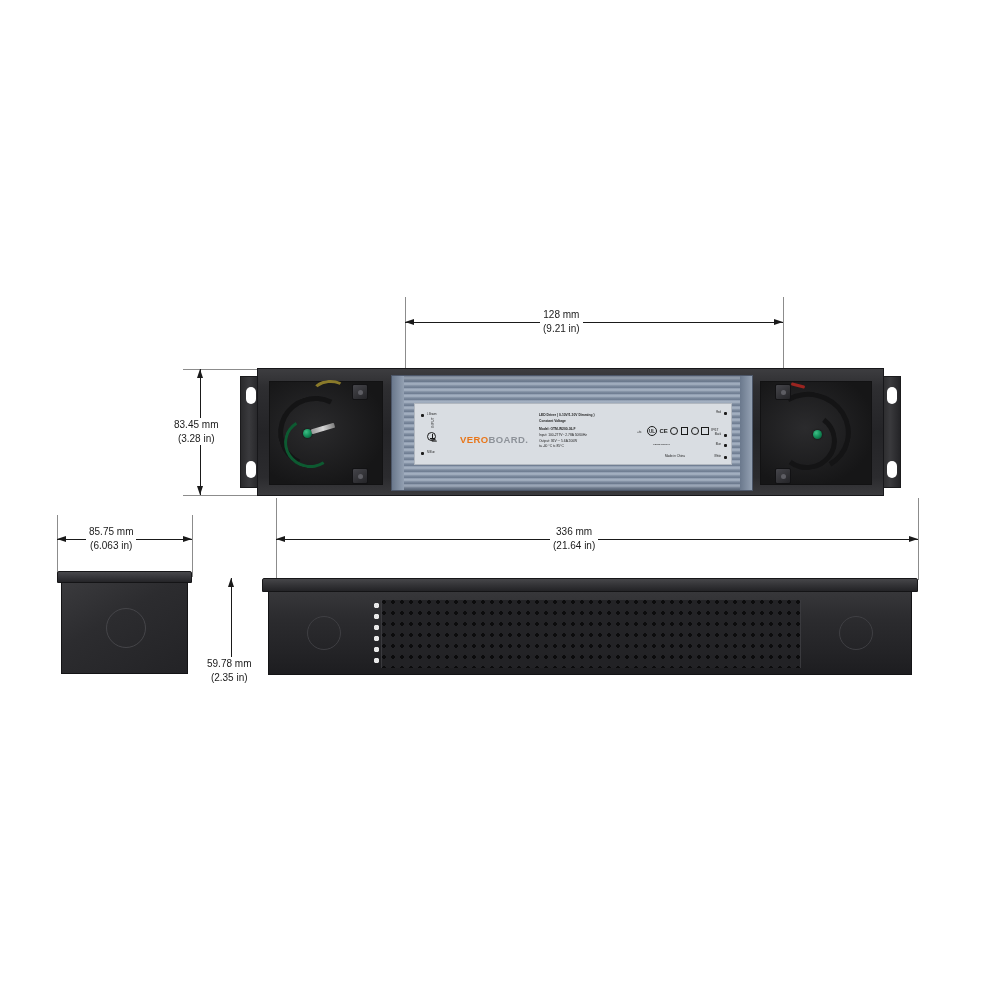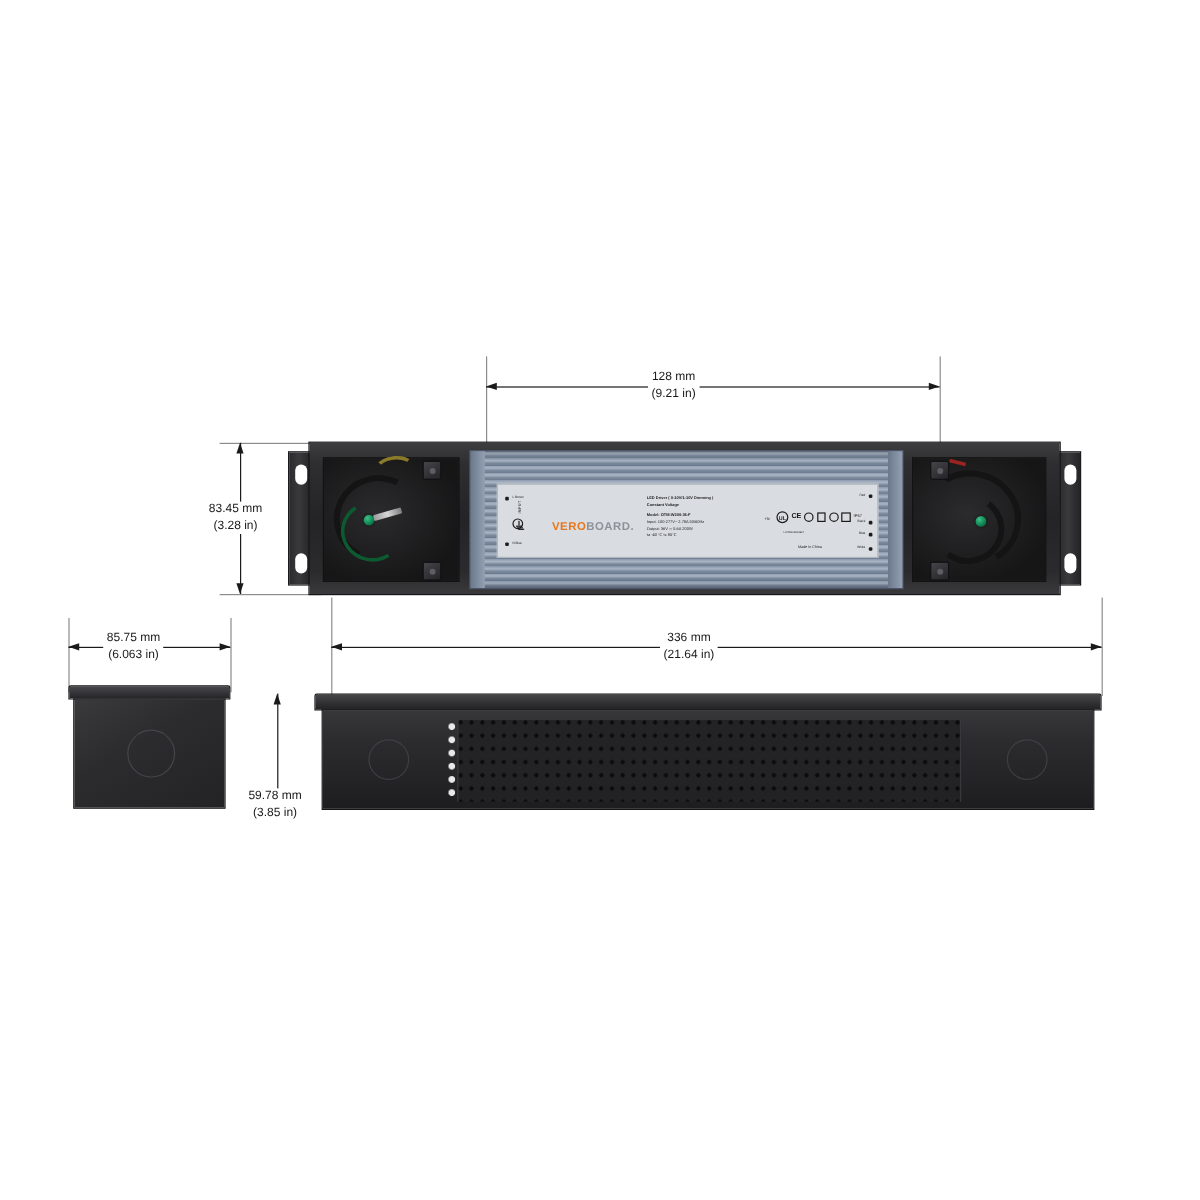--- a/index.html
+++ b/index.html
@@ -429,21 +429,21 @@
   <div class="dim-label" style="left:550px; top:525px;">
     <span>336 mm</span>
     <span class="unit2">(21.64 in)</span>
   </div>
 
   <div class="dim-line-v" style="left:231px; top:578px; height:98px;"></div>
   <div class="arrow arrow-u" style="left:227.5px; top:578px;"></div>
   <div class="arrow arrow-d" style="left:227.5px; top:667px;"></div>
   <div class="dim-label" style="left:204px; top:613px;margin-top:44px;">
     <span>59.78 mm</span>
-    <span class="unit2">(3.85 in)</span>
+    <span class="unit2">(2.35 in)</span>
   </div>
 
   <div id="top-view">
 
     <div class="flange" id="flange-left">
       <div class="slot" style="top:10px;"></div>
       <div class="slot" style="top:84px;"></div>
     </div>
     <div class="flange" id="flange-right">
       <div class="slot" style="top:10px;"></div>

